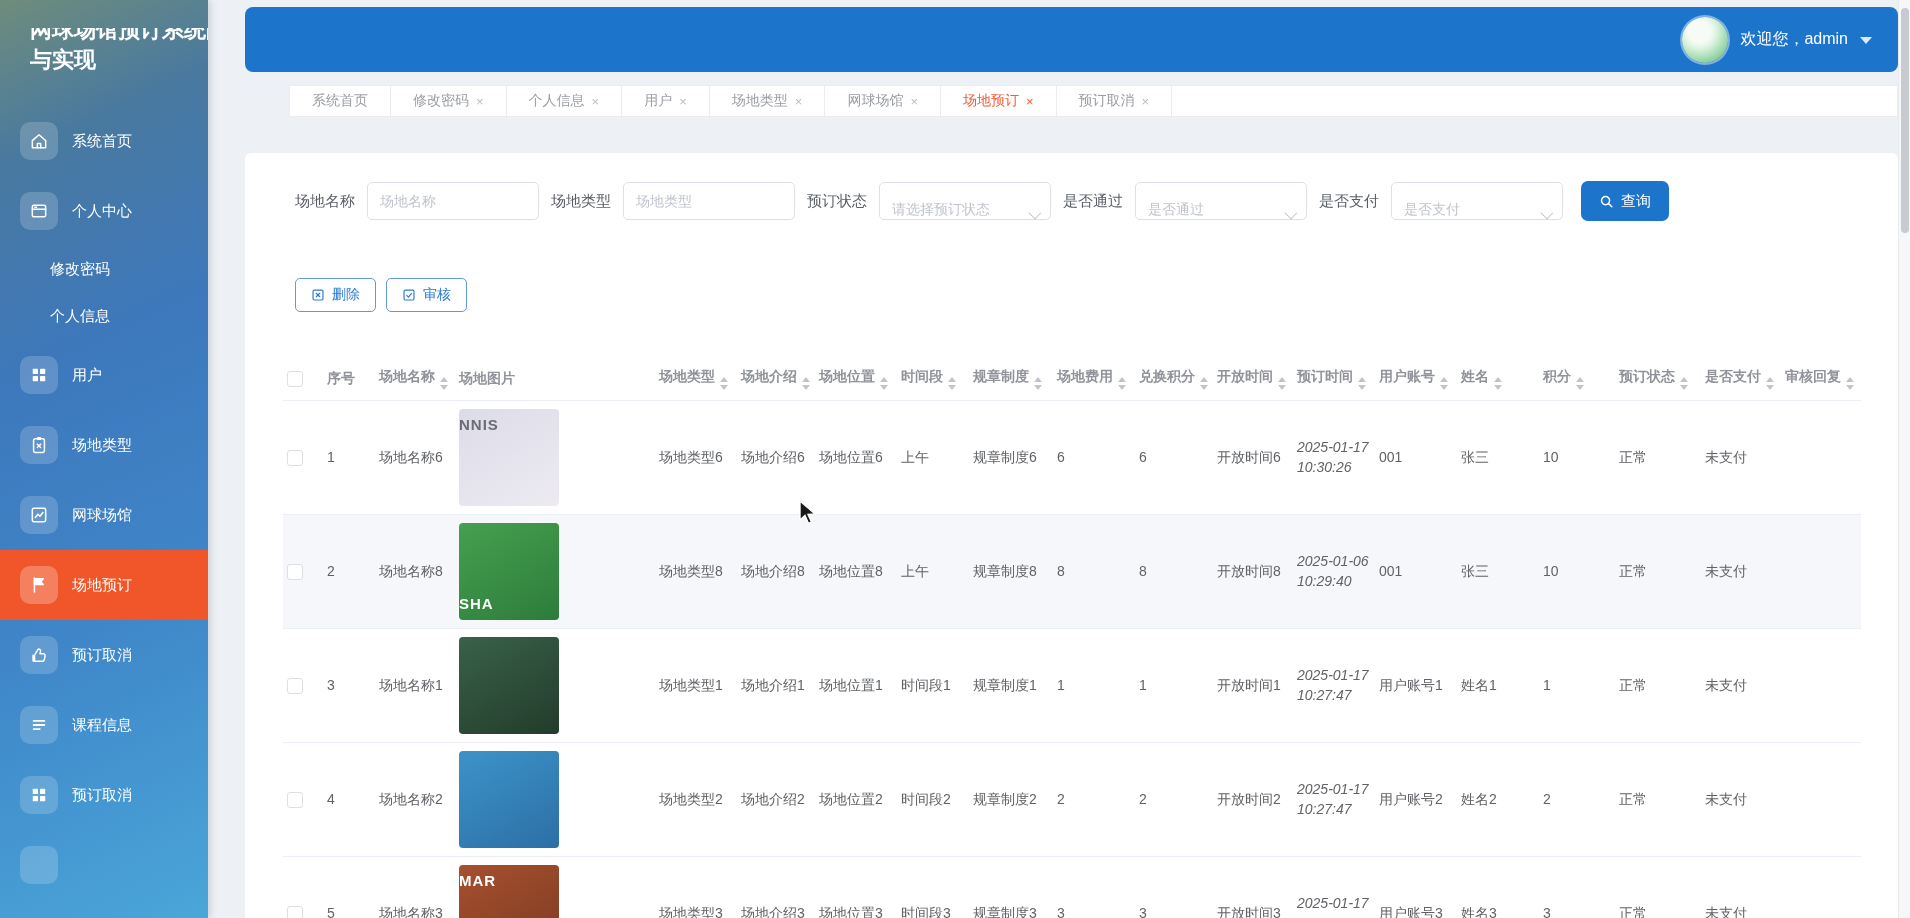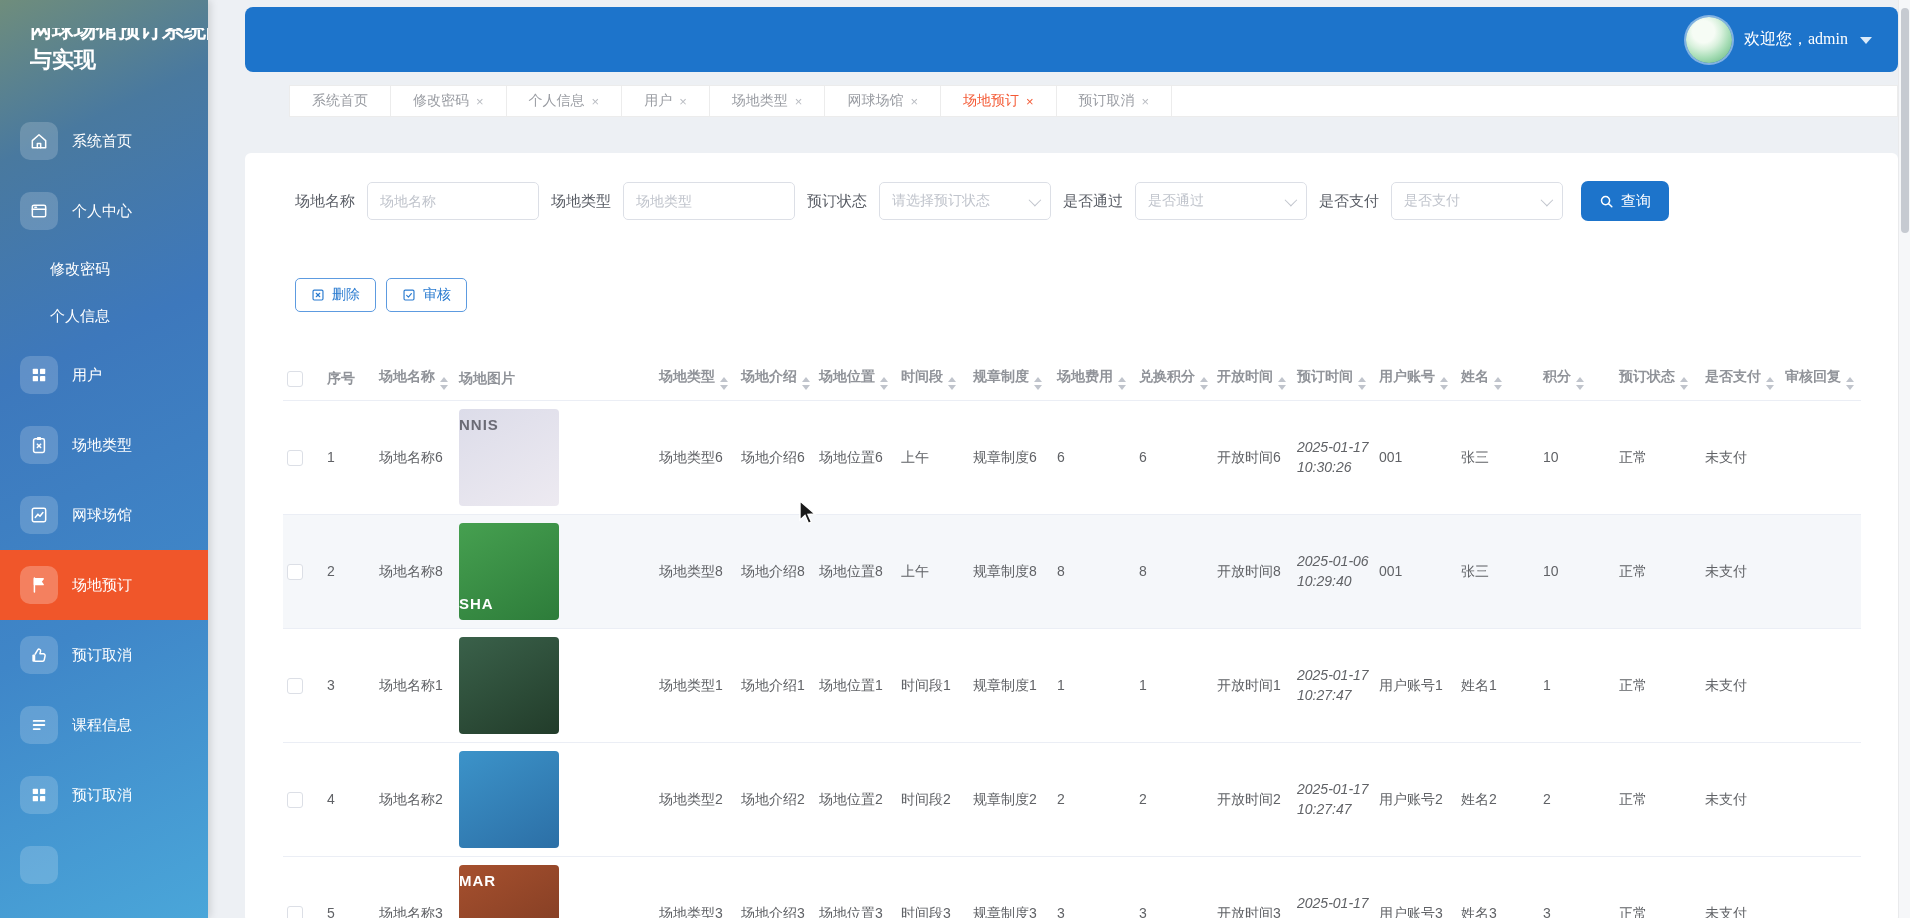--- a/index.html
+++ b/index.html
@@ -19,21 +19,21 @@
     display:flex; align-items:center; justify-content:center; flex:0 0 auto; }
   .side-item .ibox svg { width:20px; height:20px; }
   .side-item .ilabel { color:#fff; font-size:15px; }
   .side-item.active { background:#f0562a; }
   .side-item.active .ibox { background:rgba(255,255,255,.25); }
   .side-sub { padding:14px 0 14px 50px; color:#fff; font-size:15px; cursor:pointer; }
 
   
   .main { margin-left:208px; padding:0 12px 0 37px; height:918px; }
   .topbar { margin-top:7px; height:65px; background:#1d74cb; border-radius:8px;
-    display:flex; align-items:center; justify-content:flex-end; padding-right:26px;font-family:Liberation Serif, serif; }
+    display:flex; align-items:center; justify-content:flex-end; padding-right:26px; }
   .userbox { display:flex; align-items:center; gap:12px; cursor:pointer; }
   .avatar { width:46px; height:46px; border-radius:50%;
     background:radial-gradient(circle at 38% 32%, #f6fcf5 0 26%, #d9f1dd 42%, #a7ddb6 62%, #7cc492 82%, #69b683 100%);
     box-shadow:0 0 0 2px rgba(255,255,255,.45); }
   .welcome { color:#fff; font-size:16px; }
   .dd { width:0; height:0; border-left:6px solid transparent; border-right:6px solid transparent;
     border-top:7px solid #dcebfa; margin-top:2px; }
 
   
   .tabbar { margin:13px 0 0 44px; }
@@ -47,21 +47,21 @@
 
   
   .panel { margin-top:36px; background:#fff; border-radius:6px; height:769px; overflow:hidden;
     padding-top:28px; }
 
   .filters { display:flex; align-items:center; gap:12px; padding-left:50px; }
   .flabel { font-size:15px; color:#5a5e66; white-space:nowrap; }
   .finput, .fselect { height:38px; width:172px; border:1px solid #dcdfe6; border-radius:5px;
     background:#fff; font-size:14px; padding:0 12px; color:#606266; }
   .finput::placeholder { color:#c0c4cc; }
-  .fselect { display:flex; align-items:center; justify-content:space-between; cursor:pointer; }
+  .fselect { display:flex; align-items:flex-end; justify-content:space-between; cursor:pointer; }
   .fselect .ph { color:#c0c4cc; overflow:hidden; white-space:nowrap; }
   .chev { width:9px; height:9px; border-right:1.6px solid #c0c4cc; border-bottom:1.6px solid #c0c4cc;
     transform:rotate(45deg) translateY(-2px); flex:0 0 auto; }
   .search-btn { display:flex; align-items:center; gap:7px; height:40px; padding:0 18px; margin-left:6px;
     background:#1d74cb; color:#fff; border:none; border-radius:7px; font-size:15px; cursor:pointer; }
   .search-btn svg { width:15px; height:15px; }
 
   .actions { margin:57px 0 0 50px; display:flex; gap:10px; }
   .obtn { display:flex; align-items:center; gap:7px; height:34px; padding:0 15px; background:#fff;
     border:1px solid #5d9be0; border-radius:5px; color:#2a7bd0; font-size:14px; cursor:pointer; }

